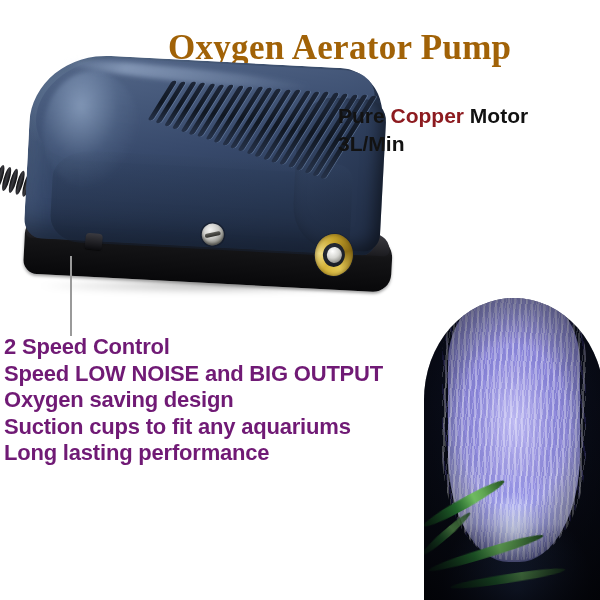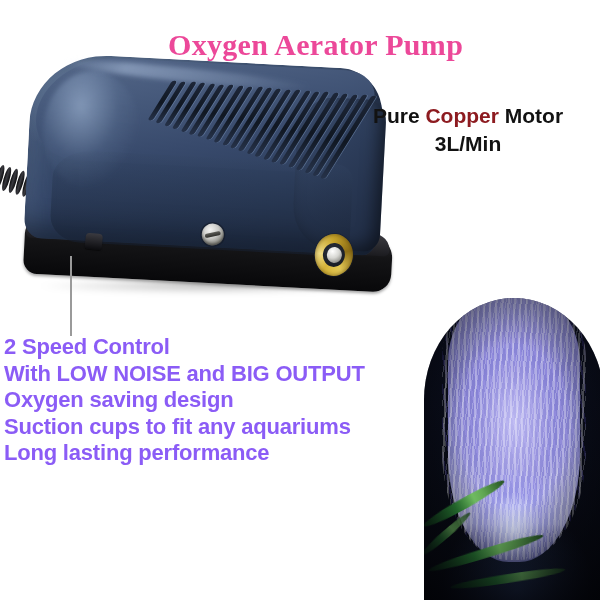--- a/index.html
+++ b/index.html
@@ -18,51 +18,51 @@
     background:#ffffff;
     overflow:hidden;
   }
 
   
   .title{
     position:absolute;
     left:168px; top:28px;
     font-family:"Liberation Serif", serif;
     font-weight:bold;
-    font-size:30px;
+    font-size:35px;
     letter-spacing:0.3px;
-    color:#ec4899;
+    color:#a16207;
     white-space:nowrap;
   }
 
   
   .spec{
     position:absolute;
     right:2px; top:102px;
     width:260px;
-    text-align:center;
+    text-align:left;
     font-family:"Liberation Sans", sans-serif;
     font-weight:bold;
     font-size:21px;
     line-height:28px;
     color:#121212;
     white-space:nowrap;
   }
   .spec .ln{display:block;}
   .spec .copper{color:#8d1b20;}
 
   
   .features{
     position:absolute;
     left:4px; top:334px;
     font-family:"Liberation Sans", sans-serif;
     font-weight:bold;
     font-size:22px;
     line-height:26.5px;
-    color:#8b5cf6;
+    color:#701a75;
     letter-spacing:-0.2px;
     white-space:nowrap;
   }
   .features .f{display:block;}
 
   
   .leader{
     position:absolute;
     left:70px; top:256px;
     width:1.5px; height:80px;
@@ -382,21 +382,21 @@
 
   <div class="leader"></div>
 
   <div class="spec">
     <span class="ln"><span>Pure </span><span class="copper">Copper</span><span> Motor</span></span>
     <span class="ln">3L/Min</span>
   </div>
 
   <div class="features">
     <span class="f">2 Speed Control</span>
-    <span class="f">With LOW NOISE and BIG OUTPUT</span>
+    <span class="f">Speed LOW NOISE and BIG OUTPUT</span>
     <span class="f">Oxygen saving design</span>
     <span class="f">Suction cups to fit any aquariums</span>
     <span class="f">Long lasting performance</span>
   </div>
 
   <div class="photo">
     <div class="column"></div>
     <div class="fleck"></div>
     <div class="leaf l1"></div>
     <div class="leaf l4"></div>

